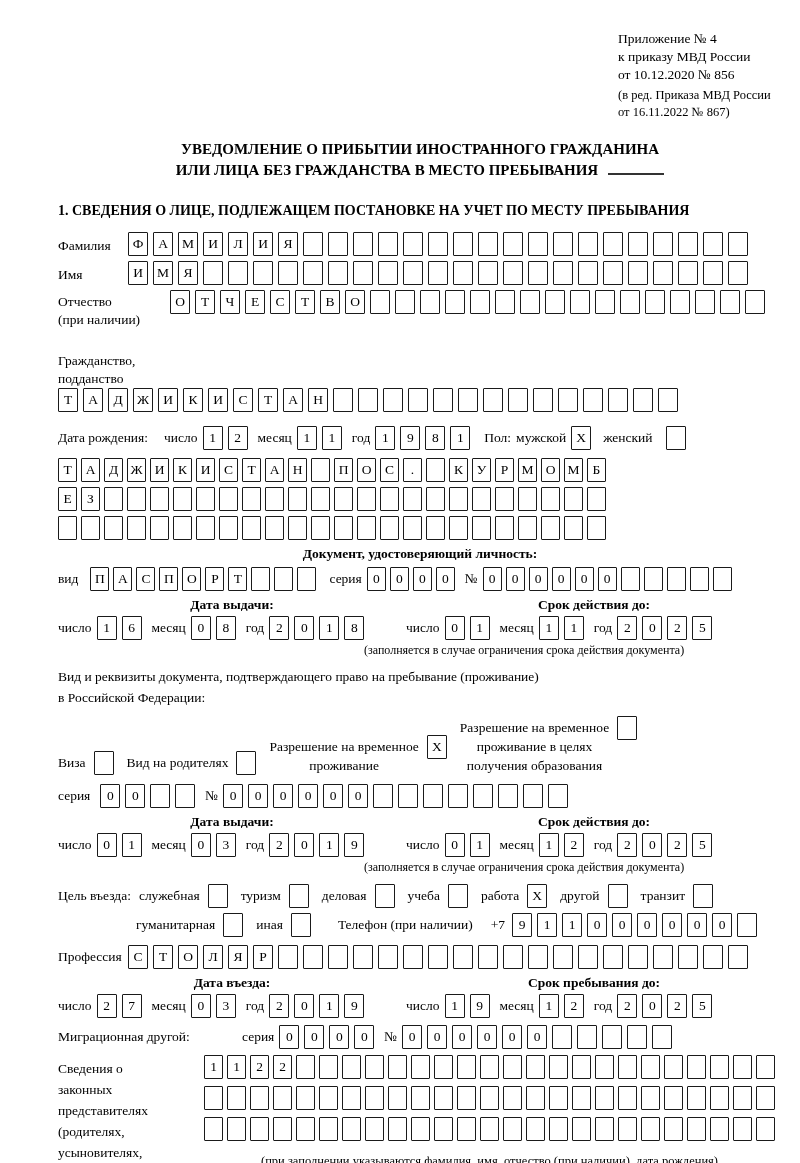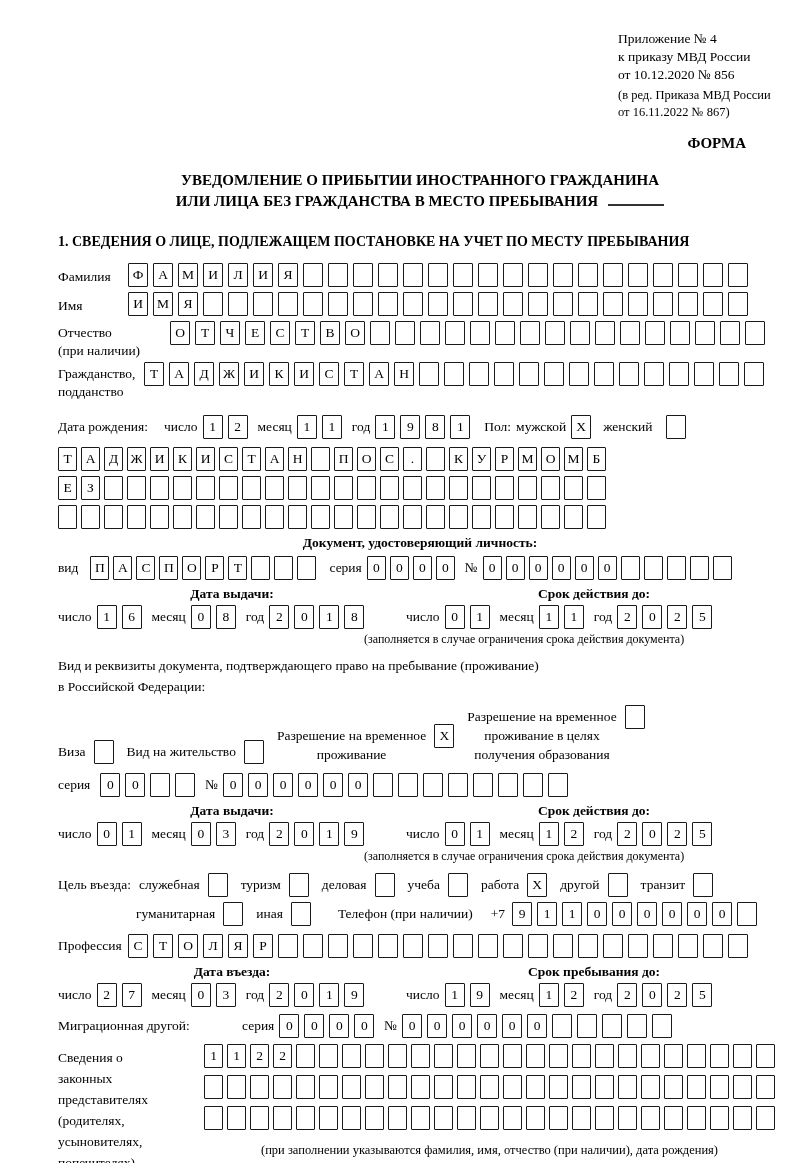--- a/index.html
+++ b/index.html
@@ -65,21 +65,20 @@
 
   <div class="appendix">
     <div>Приложение № 4</div>
     <div>к приказу МВД России</div>
     <div>от 10.12.2020 № 856</div>
   </div>
   <div class="appendix-note">
     <div>(в ред. Приказа МВД России</div>
     <div>от 16.11.2022 № 867)</div>
   </div>
-  <div class="forma">ФОРМА</div>
 
   <div class="title">
     <div>УВЕДОМЛЕНИЕ О ПРИБЫТИИ ИНОСТРАННОГО ГРАЖДАНИНА</div>
     <div>
       <span>ИЛИ ЛИЦА БЕЗ ГРАЖДАНСТВА В МЕСТО ПРЕБЫВАНИЯ</span><span class="blank-line"></span>
     </div>
   </div>
 
   <div class="sec-heading">1. СВЕДЕНИЯ О ЛИЦЕ, ПОДЛЕЖАЩЕМ ПОСТАНОВКЕ НА УЧЕТ ПО МЕСТУ ПРЕБЫВАНИЯ</div>
 
@@ -171,21 +170,21 @@
         <span class="cell"></span>
         <span class="cell"></span>
         <span class="cell"></span>
         <span class="cell"></span>
         <span class="cell"></span>
         <span class="cell"></span>
         <span class="cell"></span>
       </span>
   </div>
 
-  <div class="row top" style="margin-top:2px;">
+  <div class="row top" style="margin-top:20px;flex-direction:column;">
     <div class="flabel w86">
       <div>Гражданство,</div>
       <div>подданство</div>
     </div>
     <span class="cells">
         <span class="cell">Т</span>
         <span class="cell">А</span>
         <span class="cell">Д</span>
         <span class="cell">Ж</span>
         <span class="cell">И</span>
@@ -418,21 +417,21 @@
   </div>
 
   <div class="opts">
     <span class="opt">
       <span class="opt-label">Виза</span>
       <span class="cells">
           <span class="cell"></span>
         </span>
     </span>
     <span class="opt">
-      <span class="opt-label">Вид на жительство</span>
+      <span class="opt-label">Вид на родителях</span>
       <span class="cells">
           <span class="cell"></span>
         </span>
     </span>
     <span class="opt">
       <span class="opt-lines">
         <span>Разрешение на временное</span>
         <span>проживание</span>
       </span>
       <span class="cells">

